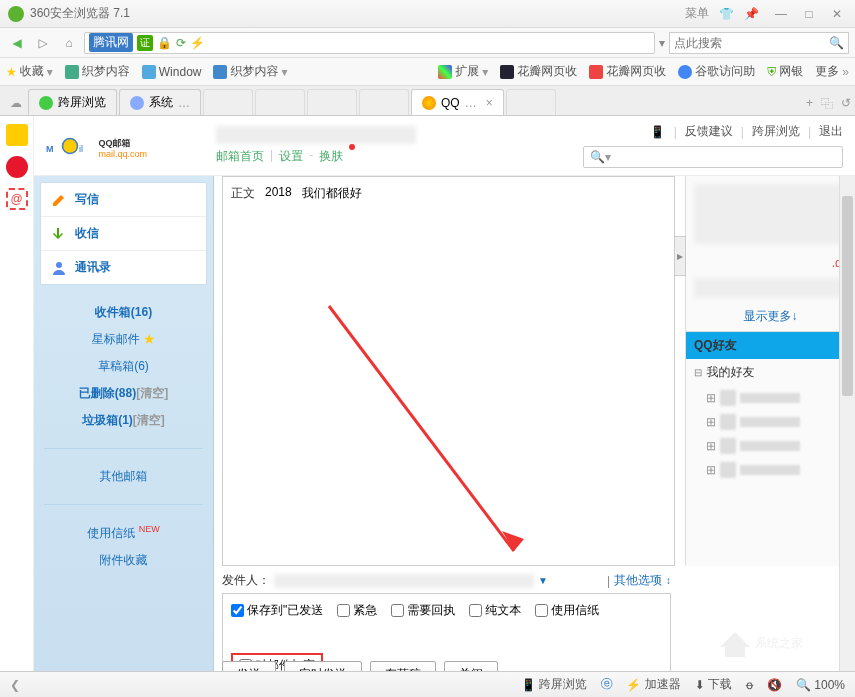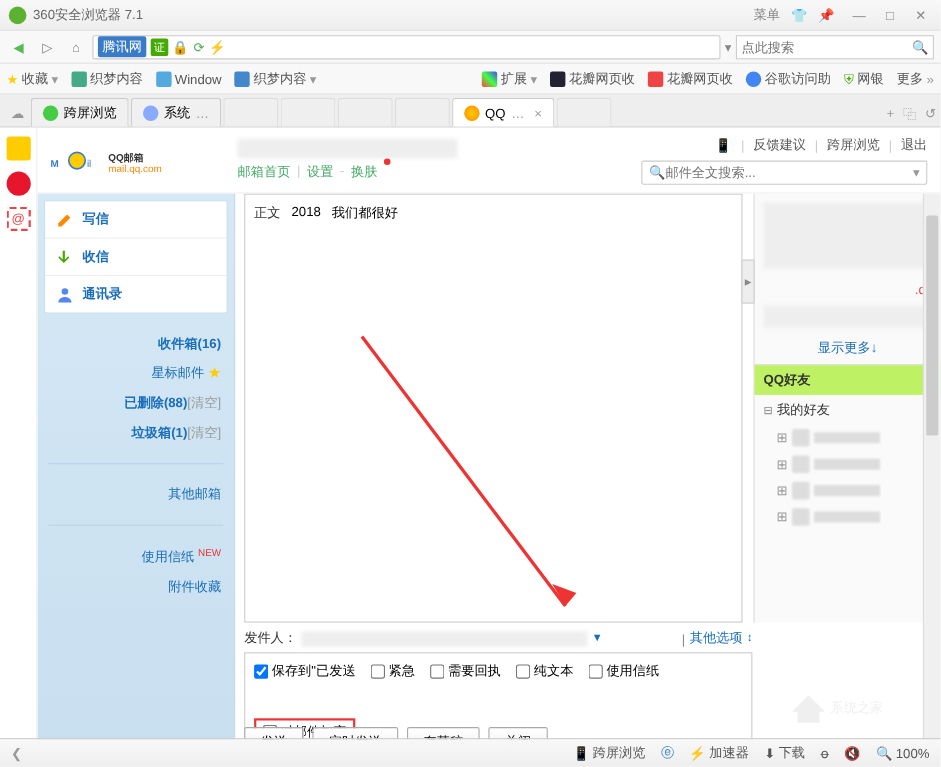--- a/index.html
+++ b/index.html
@@ -46,41 +46,41 @@
 .mailhead .top-links{color:#555;display:flex;gap:8px;align-items:center}
 .mailhead .search{width:260px;height:22px;border:1px solid #ccc;border-radius:2px;display:flex;align-items:center;padding:0 6px}
 .mailhead .search input{border:none;outline:none;flex:1;color:#999}
 .mailbody{flex:1;display:flex;overflow:hidden}
 .sidebar{width:180px;background:linear-gradient(#d5e8f5,#c8dff0);border-right:1px solid #bcd;display:flex;flex-direction:column}
 .sidebar .top-box{background:#fff;margin:6px;border:1px solid #cde;border-radius:2px}
 .sidebar .top-box .it{display:flex;align-items:center;gap:8px;padding:8px 10px;color:#1a6eba;font-weight:bold;cursor:pointer}
 .sidebar .top-box .it .ico{width:16px;height:16px}
 .sidebar .top-box .it.line{border-top:1px solid #eee}
 .sidebar .flist{padding:8px 12px}
-.sidebar .flist .f{padding:5px 0;color:#1a6eba;cursor:pointer;display:flex;justify-content:flex-end}
+.sidebar .flist .f{padding:5px 0;color:#1a6eba;cursor:pointer;display:flex;justify-content:center}
 .sidebar .flist .f.bold{font-weight:bold}
-.sidebar .flist .f .clear{color:#999;font-weight:normal}
+.sidebar .flist .f .clear{color:#999;font-weight:bold}
 .sidebar .flist .f .star{color:#fc0}
 .sidebar .hr{border-top:1px solid #b8d4e8;margin:6px 10px}
 .compose{flex:1;display:flex;flex-direction:column;position:relative;background:#fff}
 .compose .body-area{flex:1;position:relative;border-left:none}
 .compose .editor{position:absolute;left:8px;top:0;right:180px;bottom:130px;border:1px solid #ccc;background:#fff;padding:8px}
 .compose .editor .line{display:flex;gap:10px}
 .compose .editor .lbl{color:#333}
 .compose .contacts{position:absolute;right:0;top:0;width:170px;bottom:130px;border-left:1px solid #ddd;background:#fafafa}
 .compose .contacts .arrow{position:absolute;left:-12px;top:60px;width:12px;height:40px;background:#eee;border:1px solid #ccc;display:flex;align-items:center;justify-content:center;color:#888}
 .compose .contacts .blur-img{margin:8px;height:60px;background:#eee;filter:blur(2px)}
 .compose .contacts .domain{text-align:right;color:#ef4444;padding:4px}
 .compose .contacts .more{text-align:center;color:#1a6eba;cursor:pointer;padding:6px;border-bottom:1px solid #ddd}
-.compose .contacts .sec{background:#bef264;padding:5px 8px;font-weight:bold;color:#333}
+.compose .contacts .sec{background:#0ea5e9;padding:5px 8px;font-weight:bold;color:#333}
 .compose .contacts .sub{padding:5px 8px;display:flex;align-items:center;gap:4px;color:#333}
 .compose .contacts .sub .exp{color:#888;font-size:10px}
 .compose .contacts .friend{padding:4px 8px 4px 20px;display:flex;align-items:center;gap:4px;color:#999}
 .compose .contacts .friend .av{width:16px;height:16px;background:#ddd;border-radius:2px;filter:blur(1px)}
-.compose .opts{position:absolute;left:8px;right:171px;bottom:48px;height:80px}
+.compose .opts{position:absolute;left:8px;right:184px;bottom:48px;height:80px}
 .compose .opts .row{display:flex;align-items:center;gap:4px;padding:4px 0;color:#333}
 .compose .opts .row .sender{color:#1a6eba;display:flex;align-items:center;gap:4px}
 .compose .opts .row .blur-s{width:260px;height:14px;background:#eee;filter:blur(2px)}
 .compose .opts .checks{border:1px solid #ccc;padding:8px;background:#fff;display:flex;flex-wrap:wrap;gap:14px}
 .compose .opts .checks label{display:flex;align-items:center;gap:3px}
 .compose .opts .encrypt{border:2px solid #e33;padding:2px 6px;display:inline-flex;align-items:center;gap:3px;margin-top:6px}
 .compose .btns{position:absolute;left:8px;bottom:8px;display:flex;gap:8px}
 .compose .btns button{padding:4px 14px;border:1px solid #aaa;background:linear-gradient(#fff,#eee);cursor:pointer;border-radius:2px}
 .compose .scroll-v{position:absolute;right:0;top:0;bottom:20px;width:16px;background:#f0f0f0;border-left:1px solid #ddd}
 .compose .scroll-v .thumb{position:absolute;top:20px;left:2px;right:2px;height:200px;background:#ccc;border-radius:2px}
@@ -239,21 +239,20 @@
           <span style="color:#999">📱</span>
             <span class="sep" style="color:#ccc">|</span>
           <a>反馈建议</a>
             <span class="sep" style="color:#ccc">|</span>
           <a>跨屏浏览</a>
             <span class="sep" style="color:#ccc">|</span>
           <a>退出</a>
         </div>
         <div class="search">
           <span style="color:#999">🔍</span>
-          <input placeholder="邮件全文搜索..." style="">
           <span style="color:#999">▾</span>
         </div>
       </div>
     </div>
     <div class="mailbody">
       <div class="sidebar">
         <div class="top-box">
           <div class="it">
               <svg class="ico" viewBox="0 0 16 16">
                 <path fill="#f80" d="M2 11l8-8 3 3-8 8H2z"></path>
@@ -273,20 +272,23 @@
               </svg>
               <span>通讯录</span>
             </div>
         </div>
         <div class="flist">
           <div class="f bold">
               <span>收件箱(16)</span>
             </div>
           <div class="f">
               <span><span>星标邮件</span> <span class="star">★</span></span>
+            </div>
+          <div class="f">
+              <span>草稿箱(6)</span>
             </div>
           <div class="f bold">
               <span>已删除(88)</span>
               <span class="clear">[清空]</span>
             </div>
           <div class="f bold">
               <span>垃圾箱(1)</span>
               <span class="clear">[清空]</span>
             </div>
         </div>

